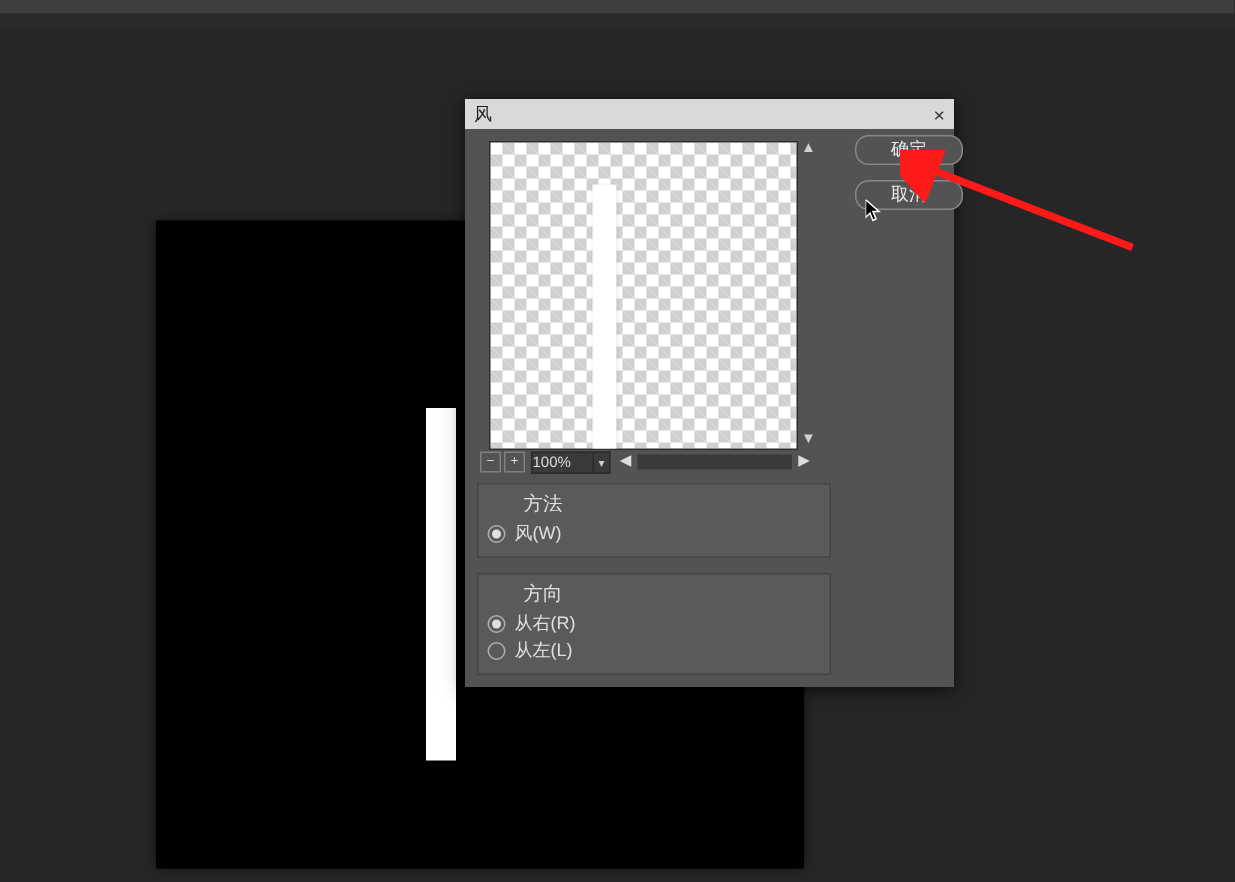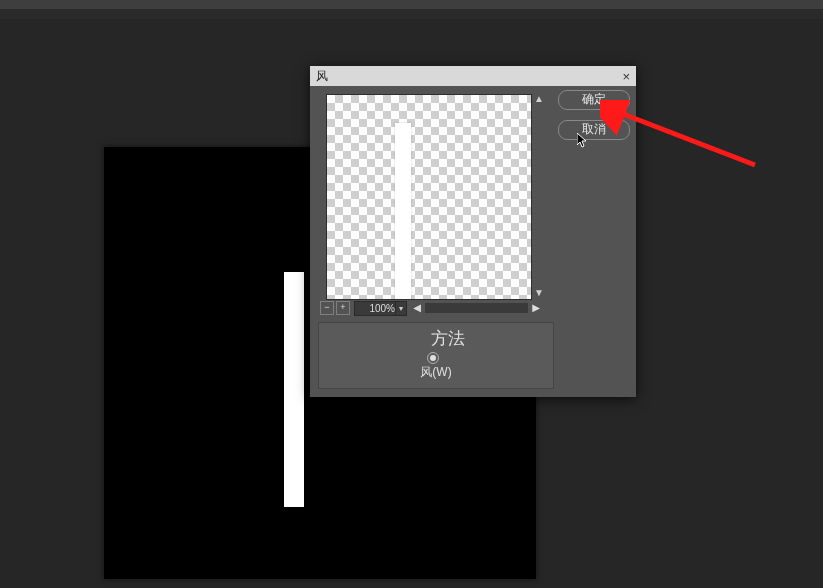--- a/index.html
+++ b/index.html
@@ -136,21 +136,21 @@
     cursor: pointer;
     user-select: none;
   }
   .zoom-field {
     width: 40px; height: 13px;
     margin-left: 4px;
     background: #3a3a3a;
     border: 1px solid #2a2a2a;
     color: #ddd;
     font-size: 10px;
-    text-align: right;
+    text-align: left;
     line-height: 13px;
   }
   .zoom-dd {
     width: 10px; height: 13px;
     border: 1px solid #2a2a2a;
     border-left: none;
     background: #3a3a3a;
     color: #ccc;
     font-size: 8px;
     line-height: 13px;
@@ -176,31 +176,29 @@
   
   .group {
     width: 222px;
     border: 1px solid #444;
     background: #5a5a5a;
     margin-top: 10px;
     padding: 4px 6px 6px 6px;
     position: relative;
   }
   .group-title {
-    font-size: 17px;
+    font-size: 13px;
     color: #e0e0e0;
     margin: 0 0 2px 24px;
-    text-align: center;
   }
   .radio-row {
     display: flex;
     align-items: center;
     margin: 1px 0 1px 0;
     cursor: pointer;
-    flex-direction: column;
   }
   .radio-dot {
     width: 10px; height: 10px;
     border: 1px solid #b0b0b0;
     border-radius: 50%;
     margin-right: 6px;
     position: relative;
     background: #5a5a5a;
   }
   .radio-dot.checked::after {
@@ -212,21 +210,21 @@
     background: #e0e0e0;
   }
   .radio-label {
     font-size: 12px;
     color: #e0e0e0;
   }
 
   
   .btn-col {
     position: absolute;
-    left: 248px; top: 4px;
+    left: 260px; top: 4px;
     width: 74px;
   }
   .dlg-btn {
     width: 70px;
     height: 18px;
     line-height: 16px;
     text-align: center;
     font-size: 12px;
     color: #e8e8e8;
     background: #535353;
@@ -291,20 +289,32 @@
 
     <div class="group">
       <div class="group-title">方法</div>
 
       <div class="radio-row">
         <span class="radio-dot checked"></span>
         <span class="radio-label">风(W)</span>
       </div>
     </div>
 
+    <div class="group">
+      <div class="group-title">方向</div>
+
+      <div class="radio-row">
+        <span class="radio-dot checked"></span>
+        <span class="radio-label">从右(R)</span>
+      </div>
+      <div class="radio-row">
+        <span class="radio-dot"></span>
+        <span class="radio-label">从左(L)</span>
+      </div>
+    </div>
 
     <div class="btn-col">
       <div class="dlg-btn">确定</div>
       <div class="dlg-btn">取消</div>
     </div>
 
   </div>
 </div>
 
 <svg class="cursor" viewBox="0 0 12 16">

